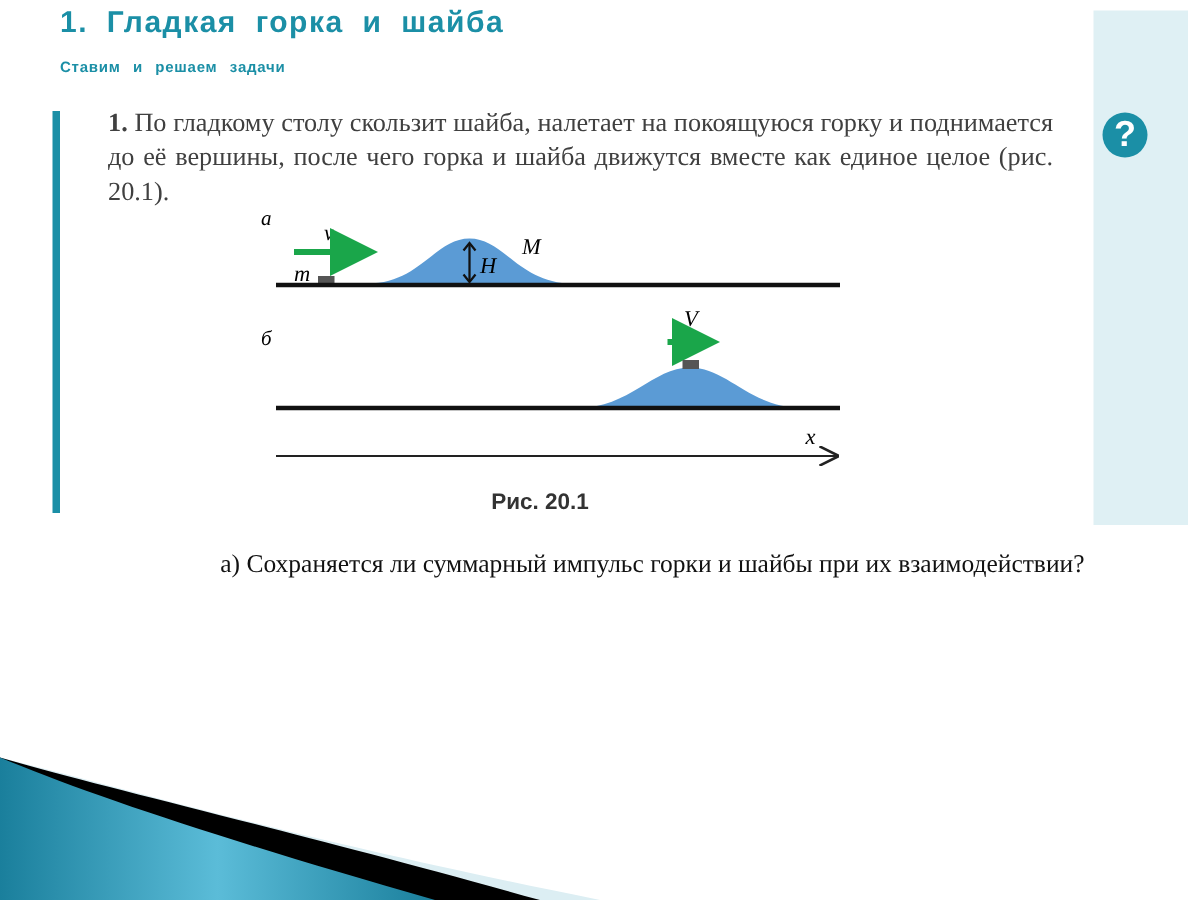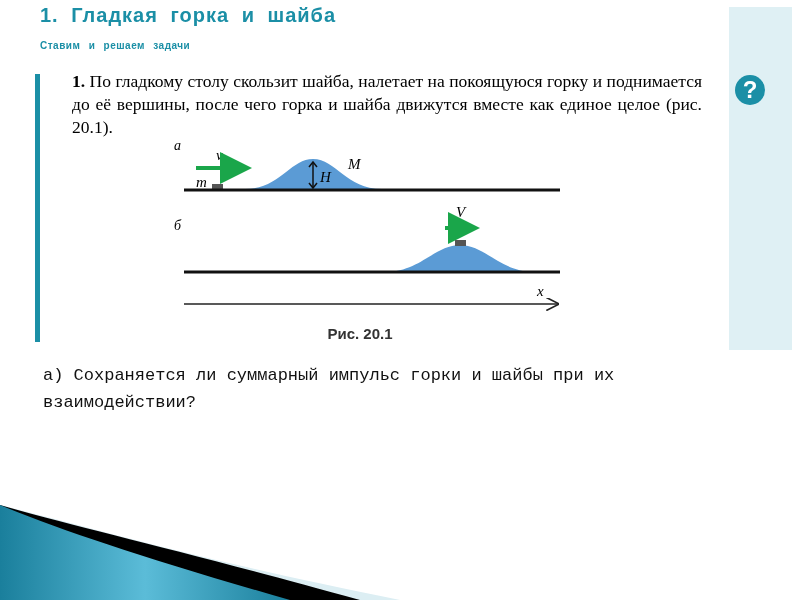--- a/index.html
+++ b/index.html
@@ -1,25 +1,25 @@
 <!DOCTYPE html>
 <html><head>
 <meta charset="utf-8">
 <style>
   html,body{margin:0;padding:0;}
   body{width:800px;height:600px;position:relative;overflow:hidden;background:#ffffff;font-family:"Liberation Sans",sans-serif;}
   .title{position:absolute;left:40px;top:4px;font-size:20px;font-weight:bold;color:#1b8fa6;letter-spacing:1px;word-spacing:6px;text-align:center;}
   .subtitle{position:absolute;left:40px;top:40px;font-size:10px;font-weight:bold;color:#1b8fa6;letter-spacing:0.5px;word-spacing:5px;}
   .bar{position:absolute;left:35px;top:74px;width:5px;height:268px;background:#1b8fa6;}
-  .problem{position:absolute;left:72px;top:70px;width:630px;font-family:"Liberation Serif",serif;font-size:17.5px;line-height:23px;color:#000000;text-align:justify;}
+  .problem{position:absolute;left:72px;top:70px;width:630px;font-family:"Liberation Serif",serif;font-size:17.5px;line-height:23px;color:#404040;text-align:justify;}
   .problem .num{font-weight:bold;}
   .fig{position:absolute;left:160px;top:135px;width:420px;height:210px;}
   .side{position:absolute;left:729px;top:7px;width:63px;height:343px;background:#dff0f4;}
   .qicon{position:absolute;left:735px;top:75px;width:30px;height:30px;border-radius:50%;background:#1b8fa6;color:#fff;font-weight:bold;font-size:24px;line-height:30px;text-align:center;}
-  .question{position:absolute;left:43px;top:362px;width:680px;font-family:Liberation Mono, monospace;font-size:17px;line-height:27px;color:#111;}
+  .question{position:absolute;left:43px;top:362px;width:680px;font-family:Liberation Serif, serif;font-size:17px;line-height:27px;color:#111;text-align:right;}
   .deco{position:absolute;left:0;top:490px;width:800px;height:110px;}
 </style>
 </head>
 <body>
 
 <div class="title">1.  Гладкая  горка  и  шайба</div>
 <div class="subtitle">Ставим  и  решаем  задачи</div>
 <div class="bar"></div>
 
 <div class="problem">

